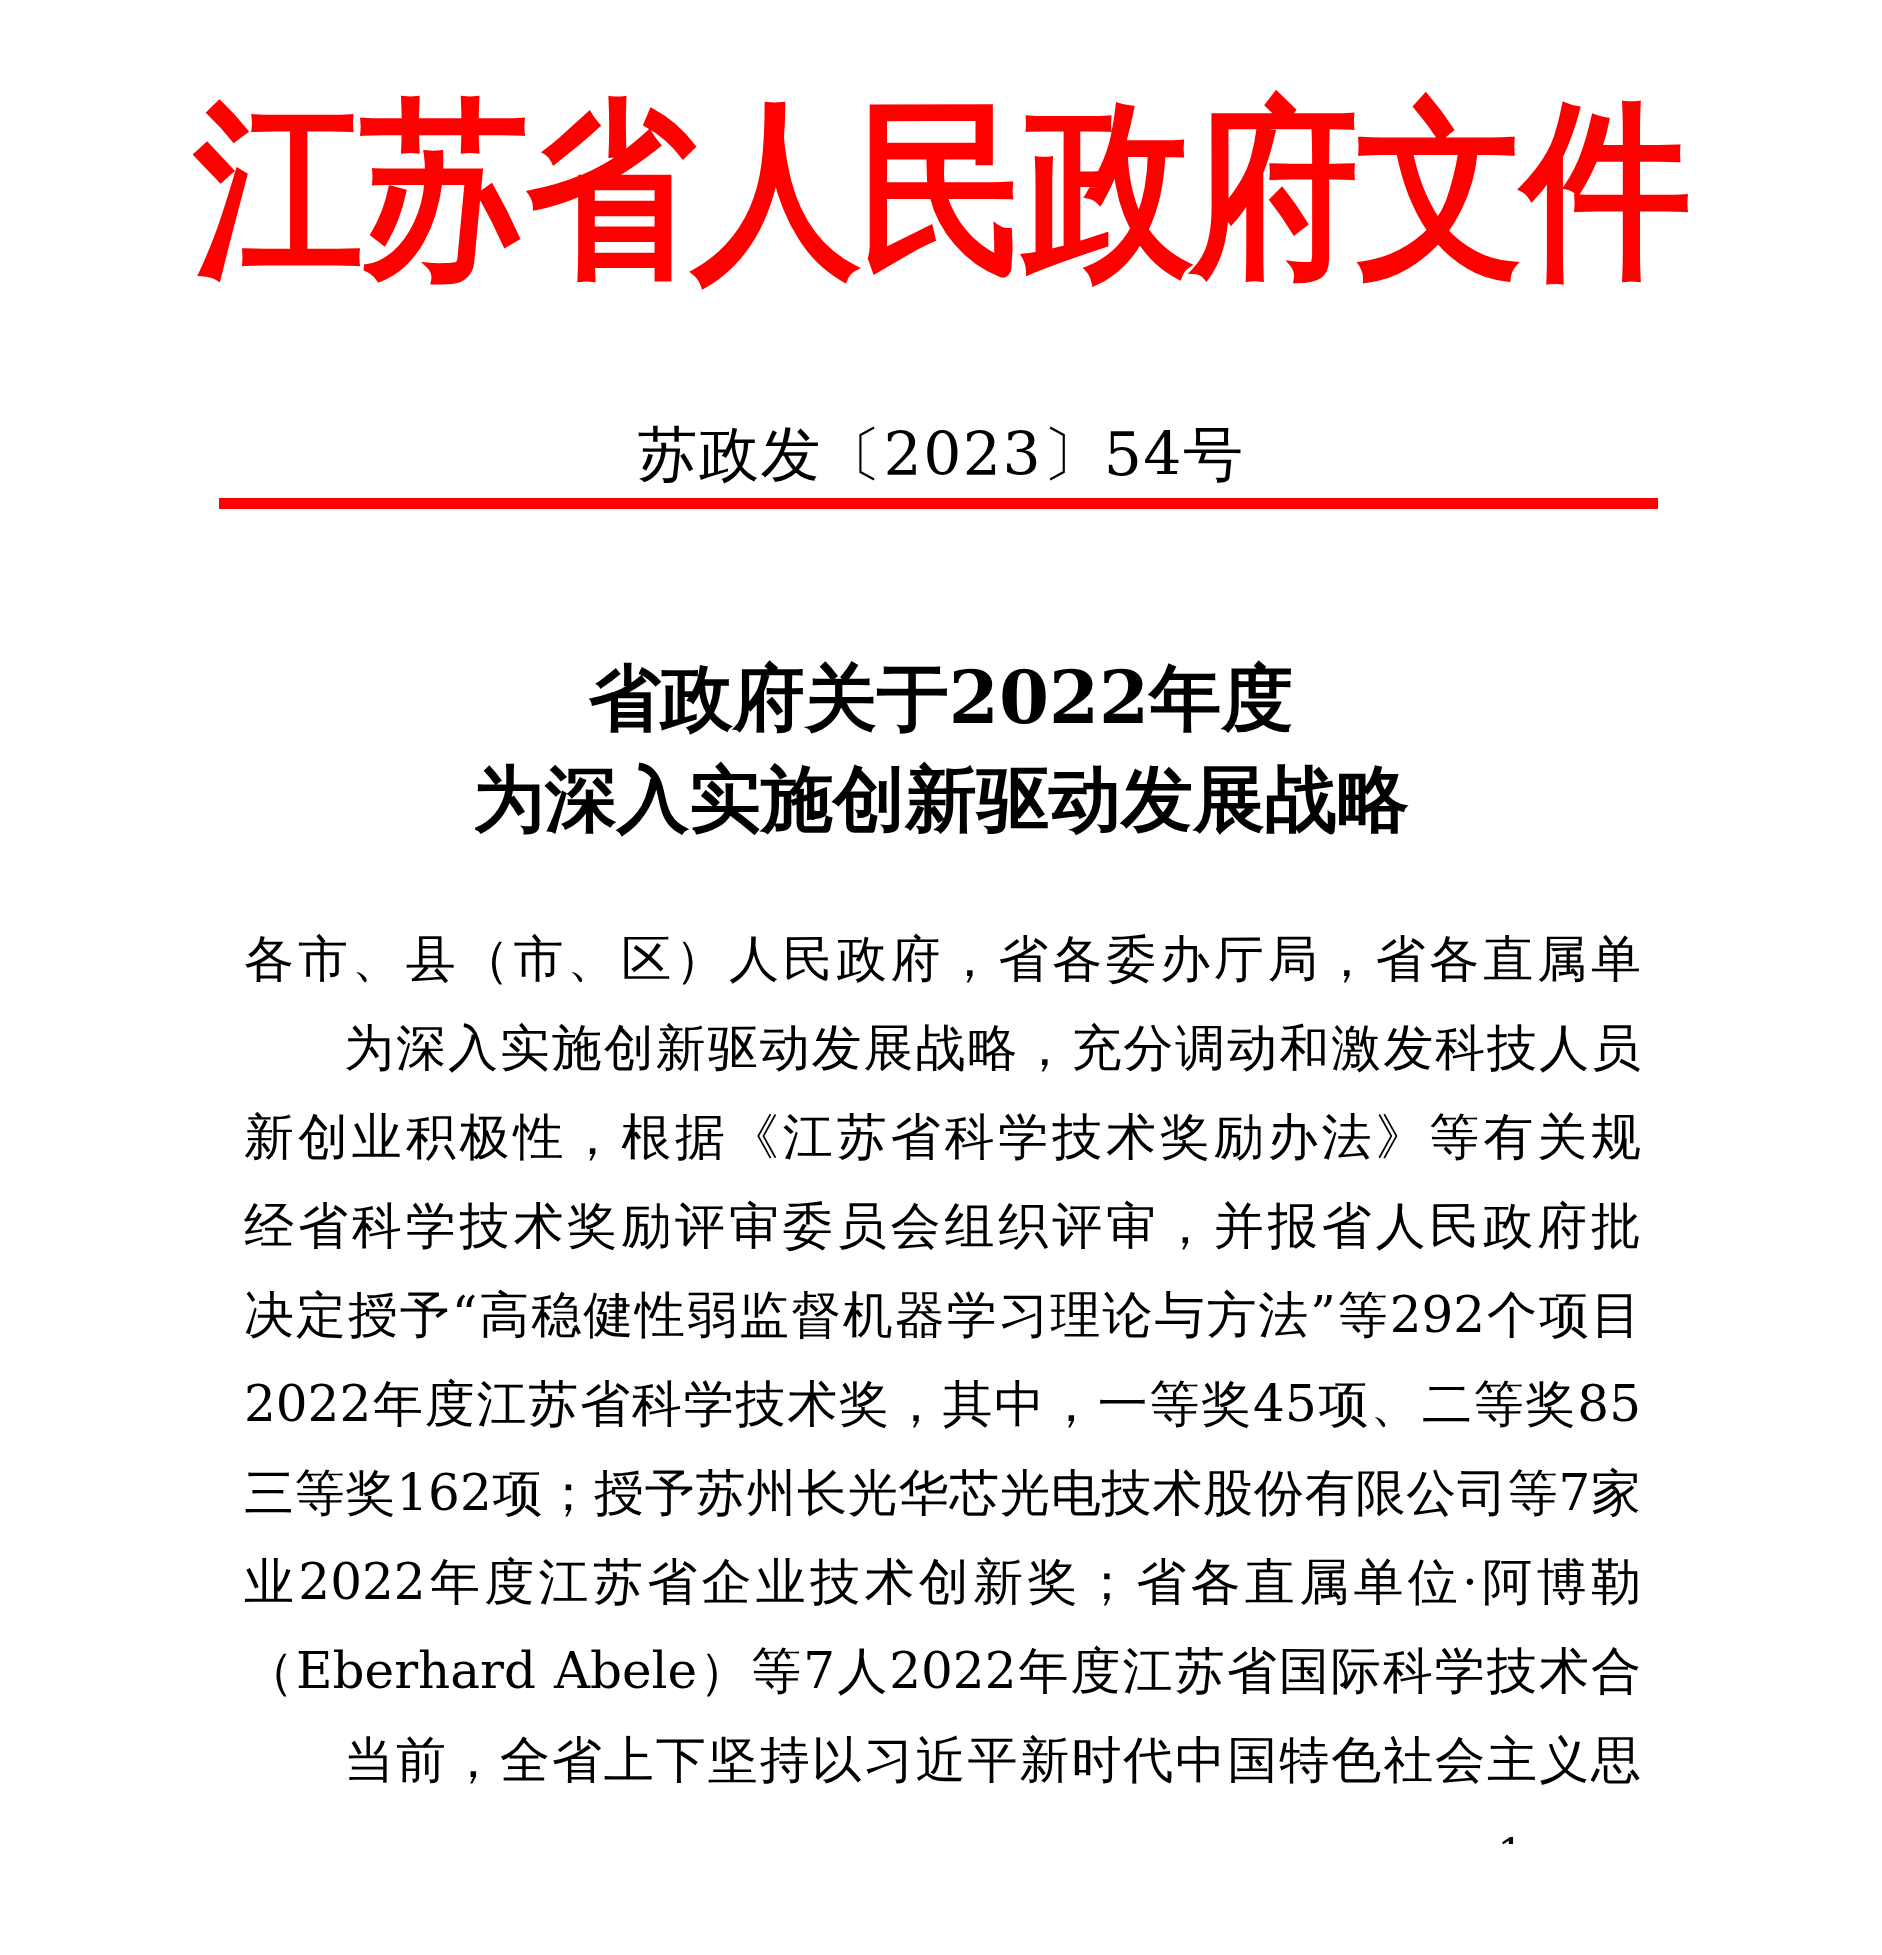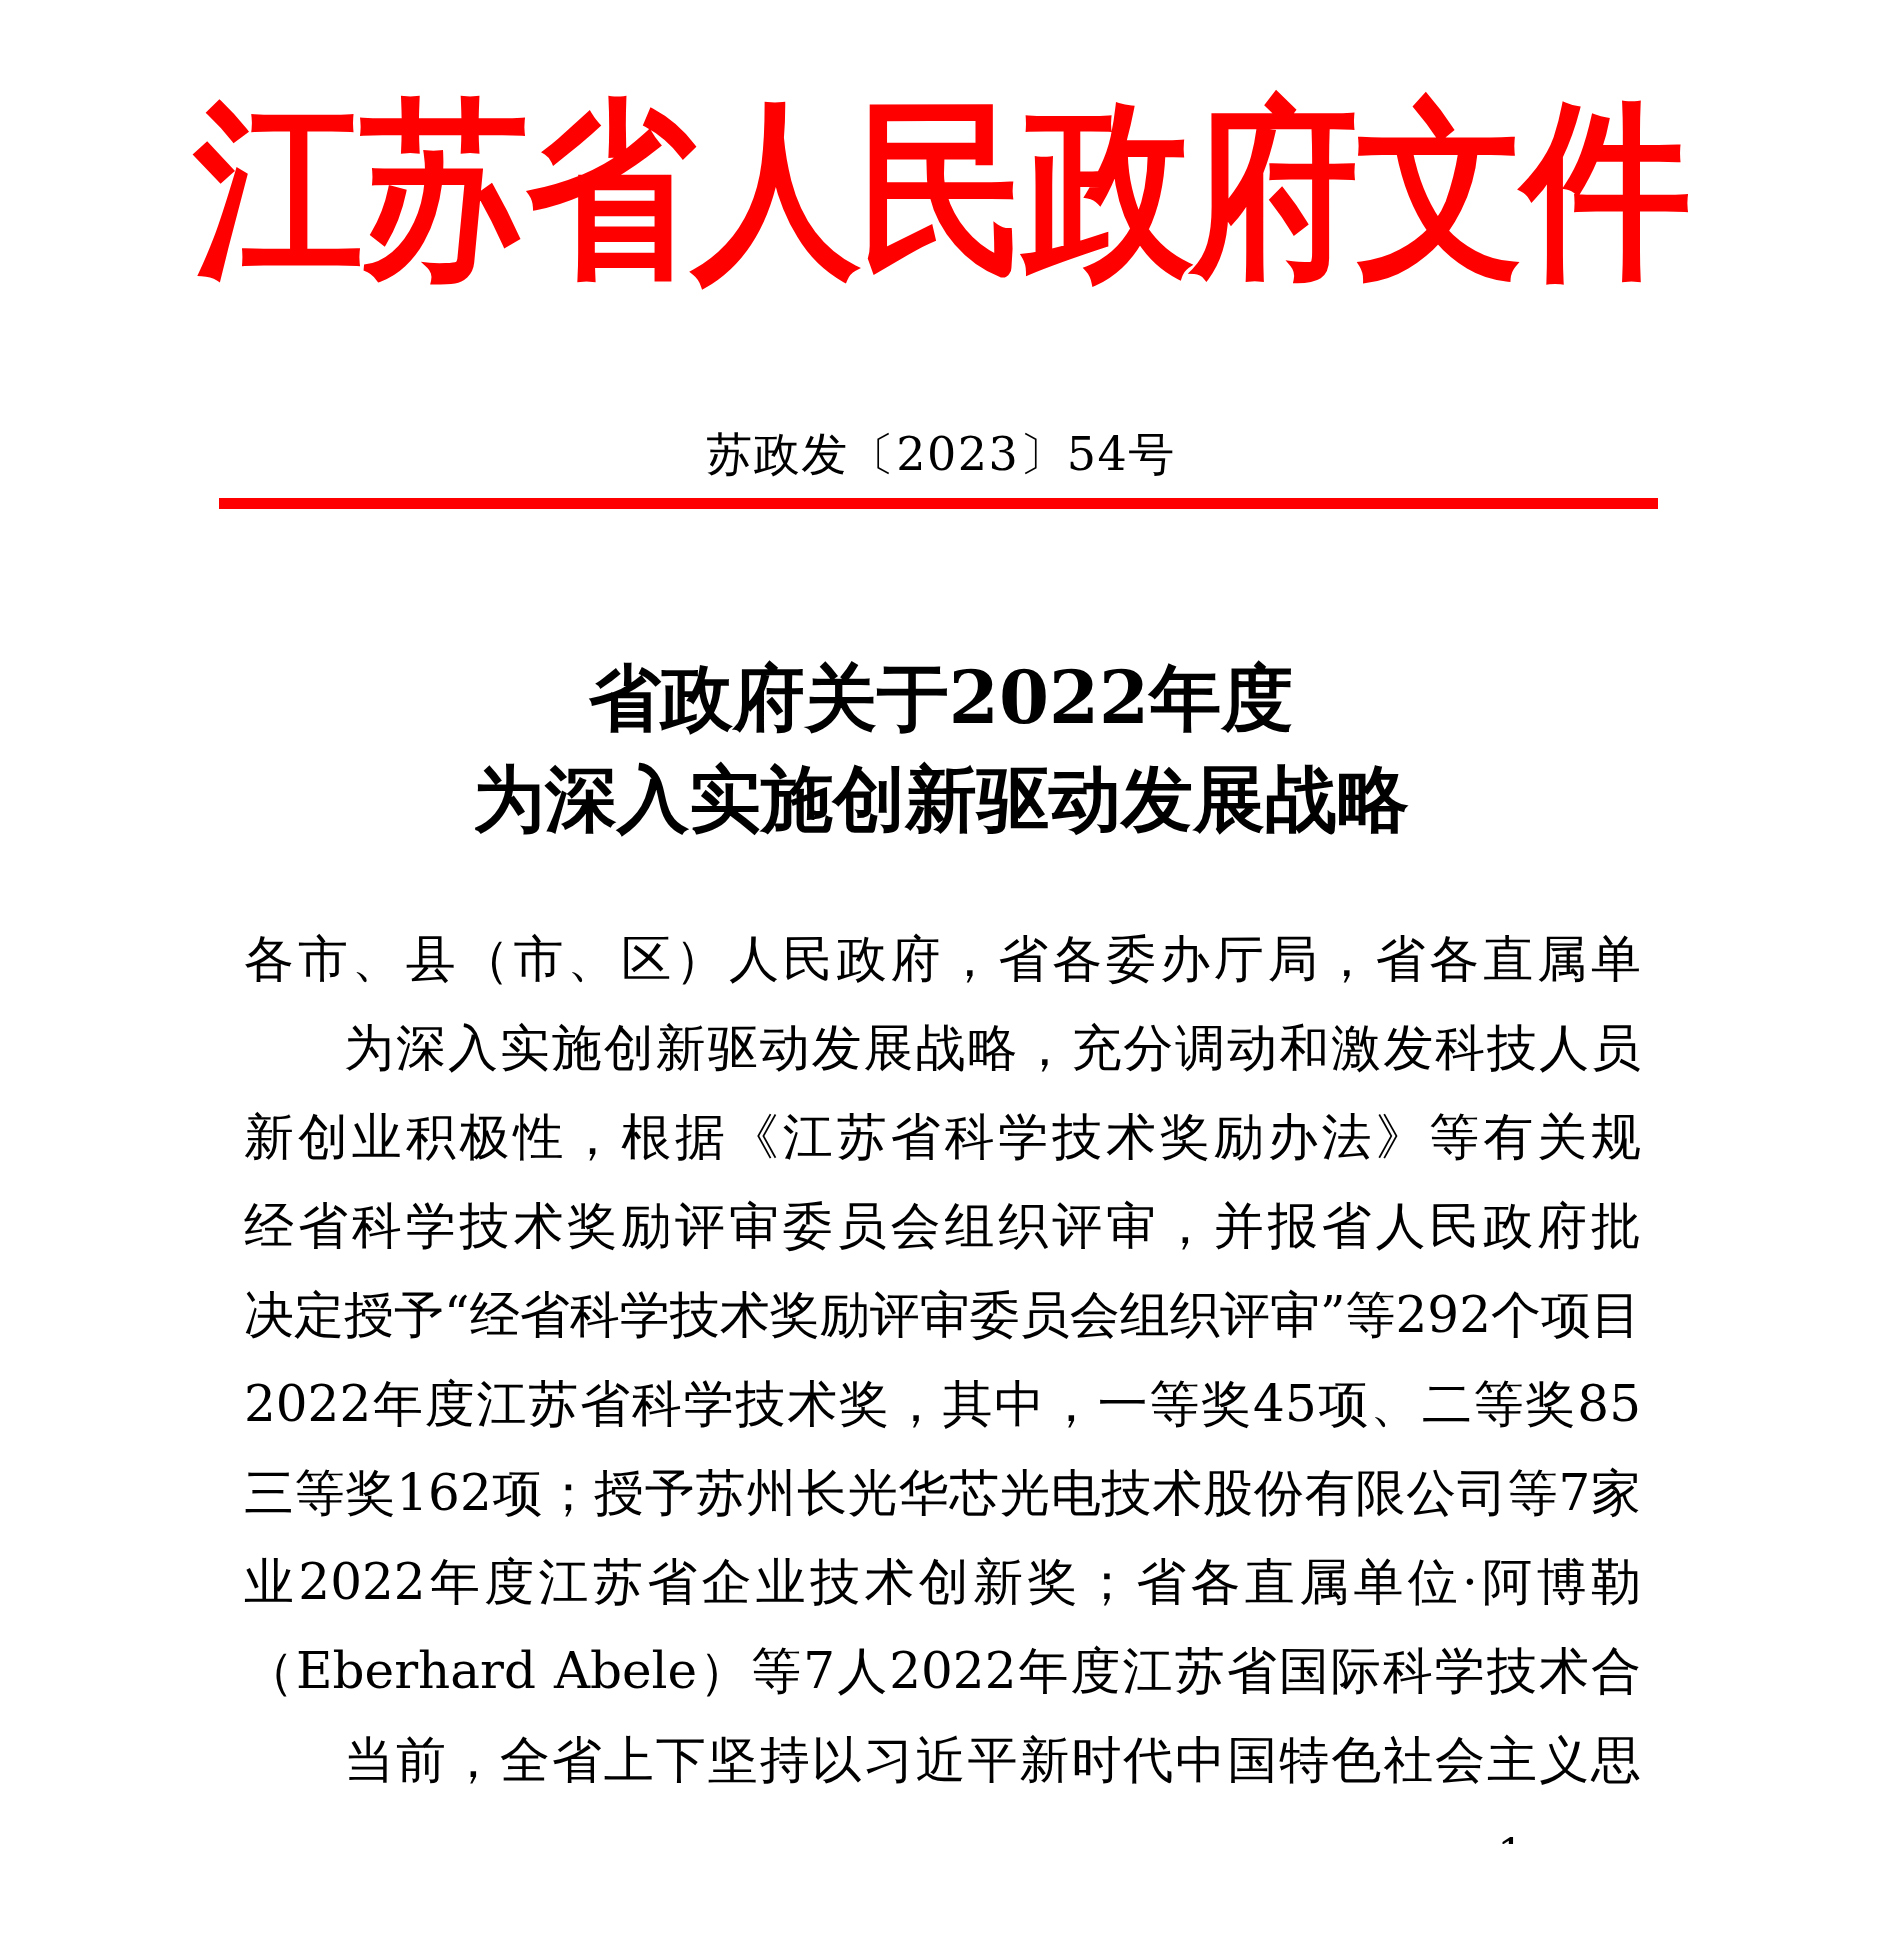--- a/index.html
+++ b/index.html
@@ -32,21 +32,21 @@
     transform-origin: center top;
     white-space: nowrap;
   }
   
   .docnum {
     position: absolute;
     top: 424px;
     left: 0;
     width: 100%;
     text-align: center;
-    font-size: 46px;
+    font-size: 60px;
     line-height: 61px;
     color: #000000;
     letter-spacing: 1.5px;
     white-space: nowrap;
   }
   
   .redline {
     position: absolute;
     top: 498px;
     left: 219px;
@@ -112,21 +112,21 @@
   <div class="title">
     <div>省政府关于2022年度</div>
     <div>为深入实施创新驱动发展战略</div>
   </div>
 
   <div class="body-block" id="body-lines">
       <div class="body-line">各市、县（市、区）人民政府，省各委办厅局，省各直属单位：</div>
       <div class="body-line indent">为深入实施创新驱动发展战略，充分调动和激发科技人员创</div>
       <div class="body-line">新创业积极性，根据《江苏省科学技术奖励办法》等有关规定，</div>
       <div class="body-line">经省科学技术奖励评审委员会组织评审，并报省人民政府批准，</div>
-      <div class="body-line">决定授予“经省科学技术奖励评审委员会组织评审”等292个项目</div>
+      <div class="body-line">决定授予“高稳健性弱监督机器学习理论与方法”等292个项目</div>
       <div class="body-line">2022年度江苏省科学技术奖，其中，一等奖45项、二等奖85项、</div>
       <div class="body-line">三等奖162项；授予苏州长光华芯光电技术股份有限公司等7家企</div>
       <div class="body-line">业2022年度江苏省企业技术创新奖；省各直属单位·阿博勒</div>
       <div class="body-line">（Eberhard Abele）等7人2022年度江苏省国际科学技术合作奖。</div>
       <div class="body-line indent">当前，全省上下坚持以习近平新时代中国特色社会主义思想为</div>
     </div>
 
   <div class="pagenum">— 1 —</div>
 
 </div>

